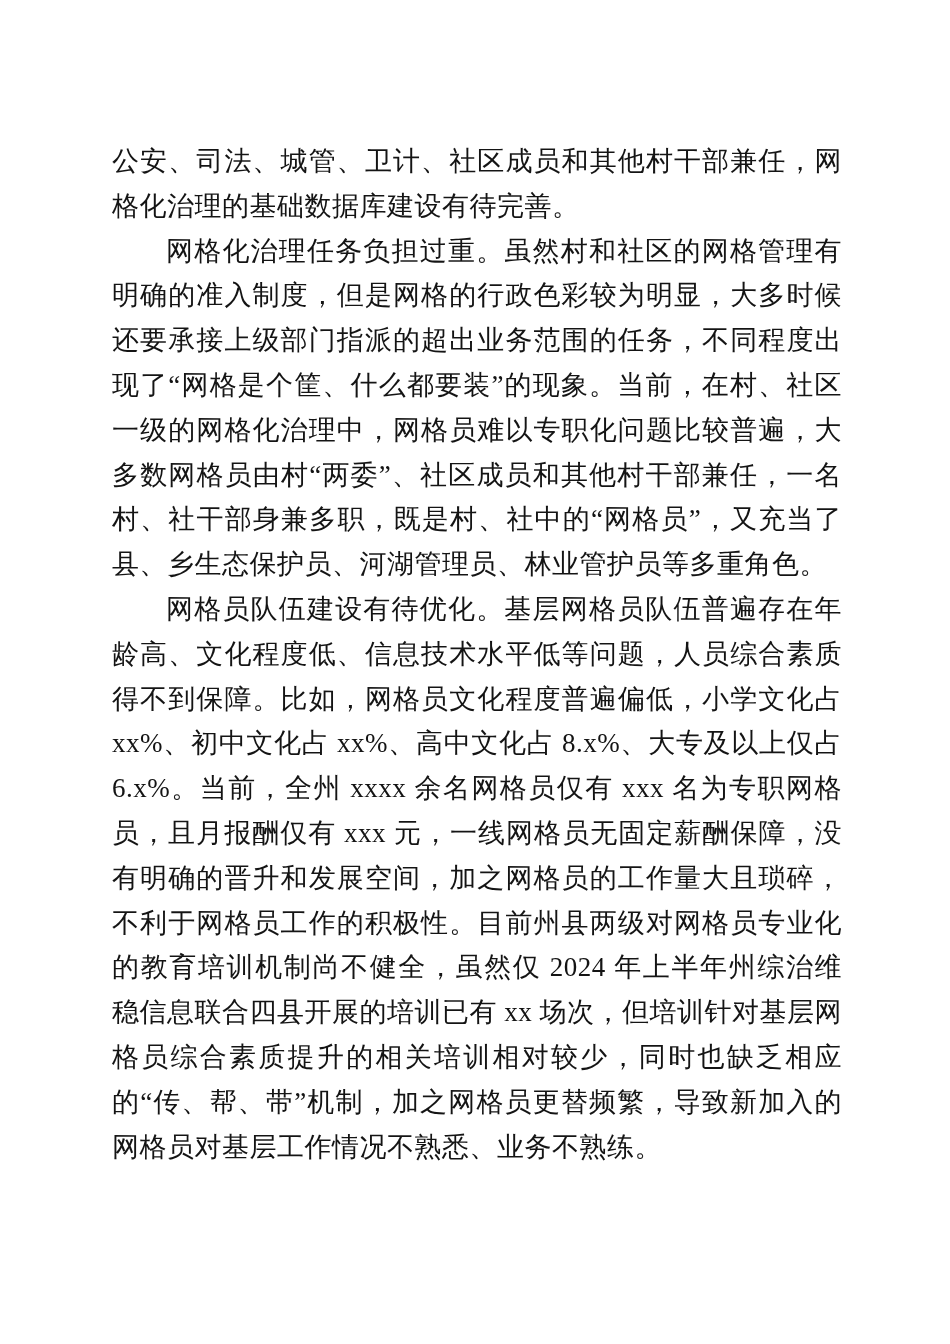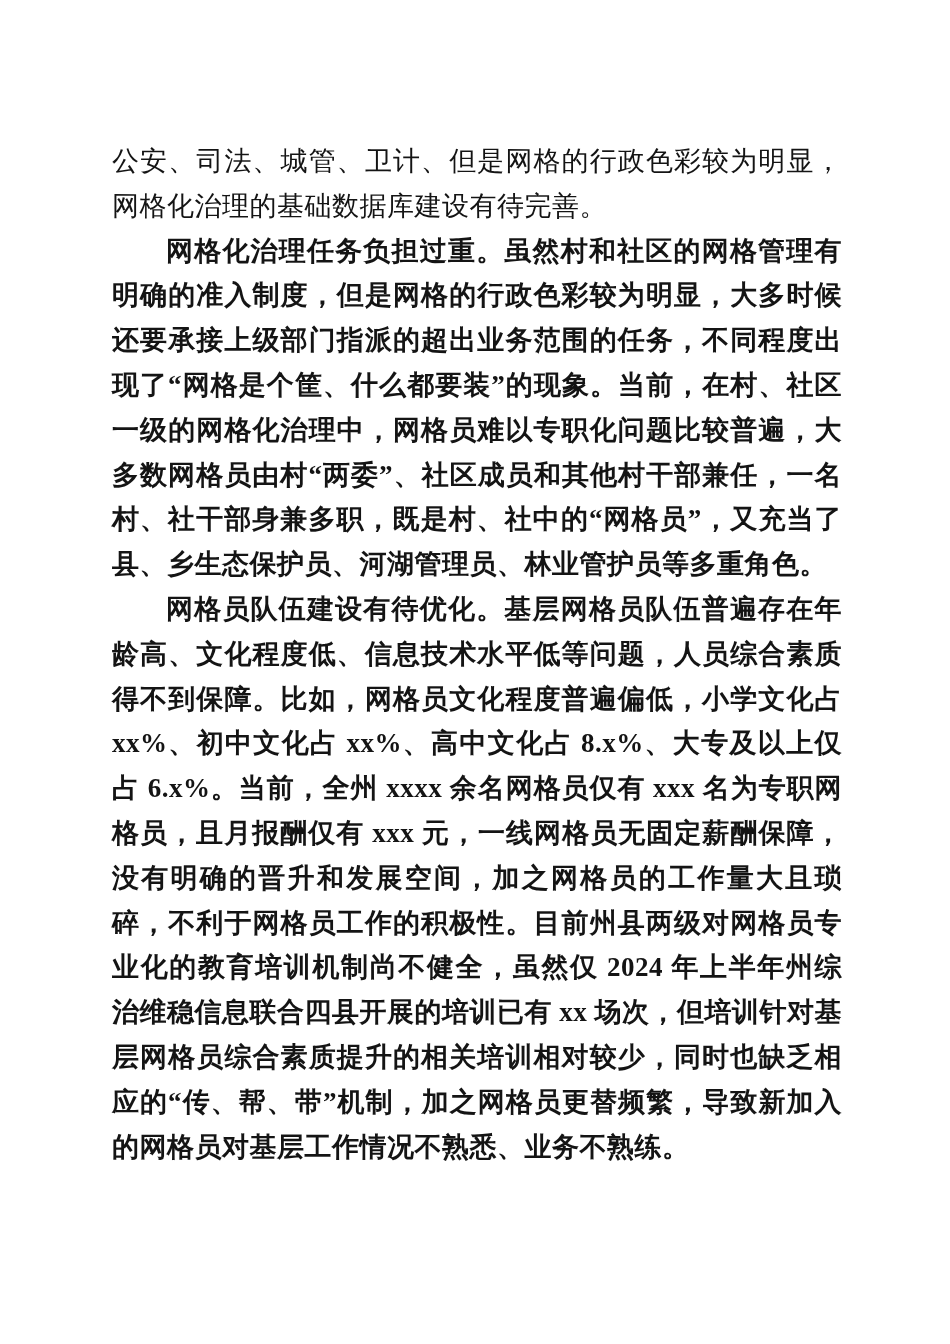--- a/index.html
+++ b/index.html
@@ -26,23 +26,22 @@
     text-justify: inter-character;
     letter-spacing: 0.5px;
     font-weight: 400;
   }
   .page p {
     margin: 0;
     padding: 0;
   }
   .page p.indent {
     text-indent: 2em;
-    font-weight: bold;
   }
 </style>
 </head>
 <body>
 
 <div class="page">
-  <p class="no-indent">公安、司法、城管、卫计、但是网格的行政色彩较为明显，网格化治理的基础数据库建设有待完善。</p>
+  <p class="no-indent">公安、司法、城管、卫计、社区成员和其他村干部兼任，网格化治理的基础数据库建设有待完善。</p>
   <p class="indent">网格化治理任务负担过重。虽然村和社区的网格管理有明确的准入制度，但是网格的行政色彩较为明显，大多时候还要承接上级部门指派的超出业务范围的任务，不同程度出现了“网格是个筐、什么都要装”的现象。当前，在村、社区一级的网格化治理中，网格员难以专职化问题比较普遍，大多数网格员由村“两委”、社区成员和其他村干部兼任，一名村、社干部身兼多职，既是村、社中的“网格员”，又充当了县、乡生态保护员、河湖管理员、林业管护员等多重角色。</p>
   <p class="indent">网格员队伍建设有待优化。基层网格员队伍普遍存在年龄高、文化程度低、信息技术水平低等问题，人员综合素质得不到保障。比如，网格员文化程度普遍偏低，小学文化占 xx%、初中文化占 xx%、高中文化占 8.x%、大专及以上仅占 6.x%。当前，全州 xxxx 余名网格员仅有 xxx 名为专职网格员，且月报酬仅有 xxx 元，一线网格员无固定薪酬保障，没有明确的晋升和发展空间，加之网格员的工作量大且琐碎，不利于网格员工作的积极性。目前州县两级对网格员专业化的教育培训机制尚不健全，虽然仅 2024 年上半年州综治维稳信息联合四县开展的培训已有 xx 场次，但培训针对基层网格员综合素质提升的相关培训相对较少，同时也缺乏相应的“传、帮、带”机制，加之网格员更替频繁，导致新加入的网格员对基层工作情况不熟悉、业务不熟练。</p>
 </div>
 
 </body></html>

